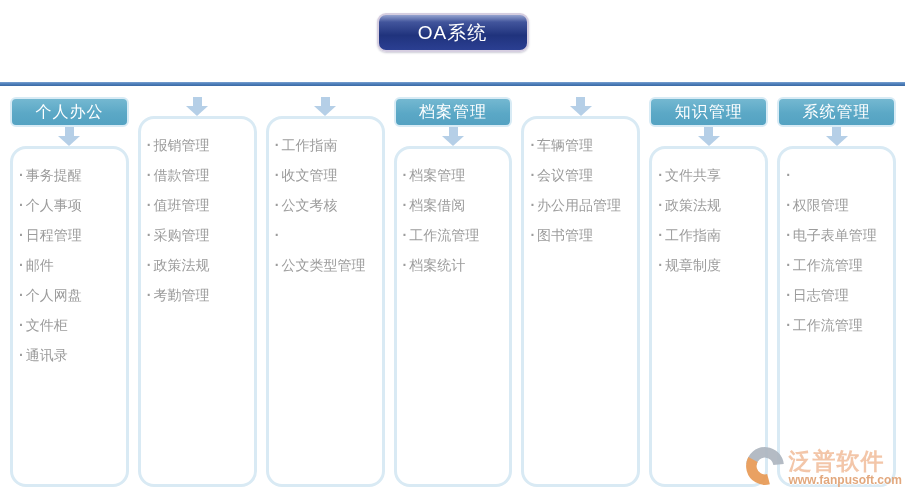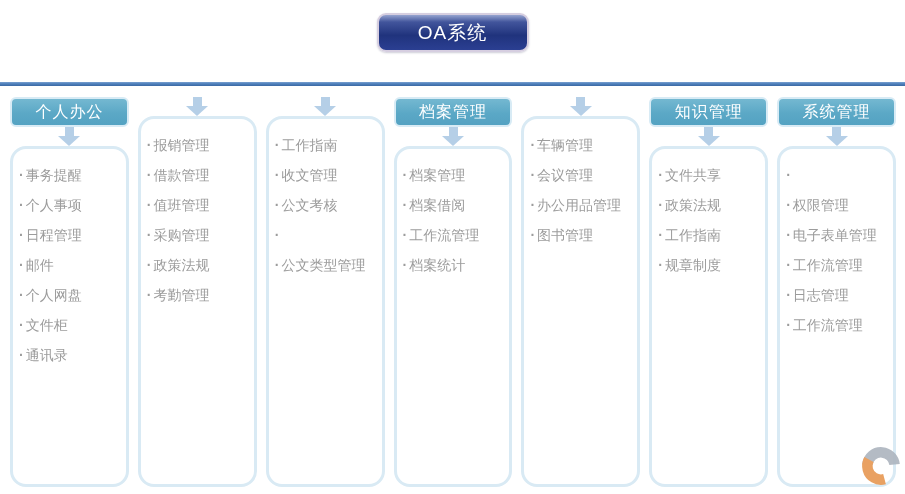--- a/index.html
+++ b/index.html
@@ -301,15 +301,19 @@
     </div>
   </div>
 
   <div class="watermark">
     <span>
       <svg width="42" height="42" viewBox="0 0 40 40">
         <circle cx="20" cy="20" r="13" fill="none" stroke="#aeb6c0" stroke-width="10" stroke-dasharray="38 44" transform="rotate(-175 20 20)"></circle>
         <circle cx="20" cy="20" r="13" fill="none" stroke="#e89a55" stroke-width="10" stroke-dasharray="30 52" transform="rotate(75 20 20)"></circle>
       </svg>
     </span>
+    <span class="wm-text">
+      <span class="wm-brand">泛普软件</span>
+      <span class="wm-url">www.fanpusoft.com</span>
+    </span>
   </div>
 
 </div>
 
 </body></html>

